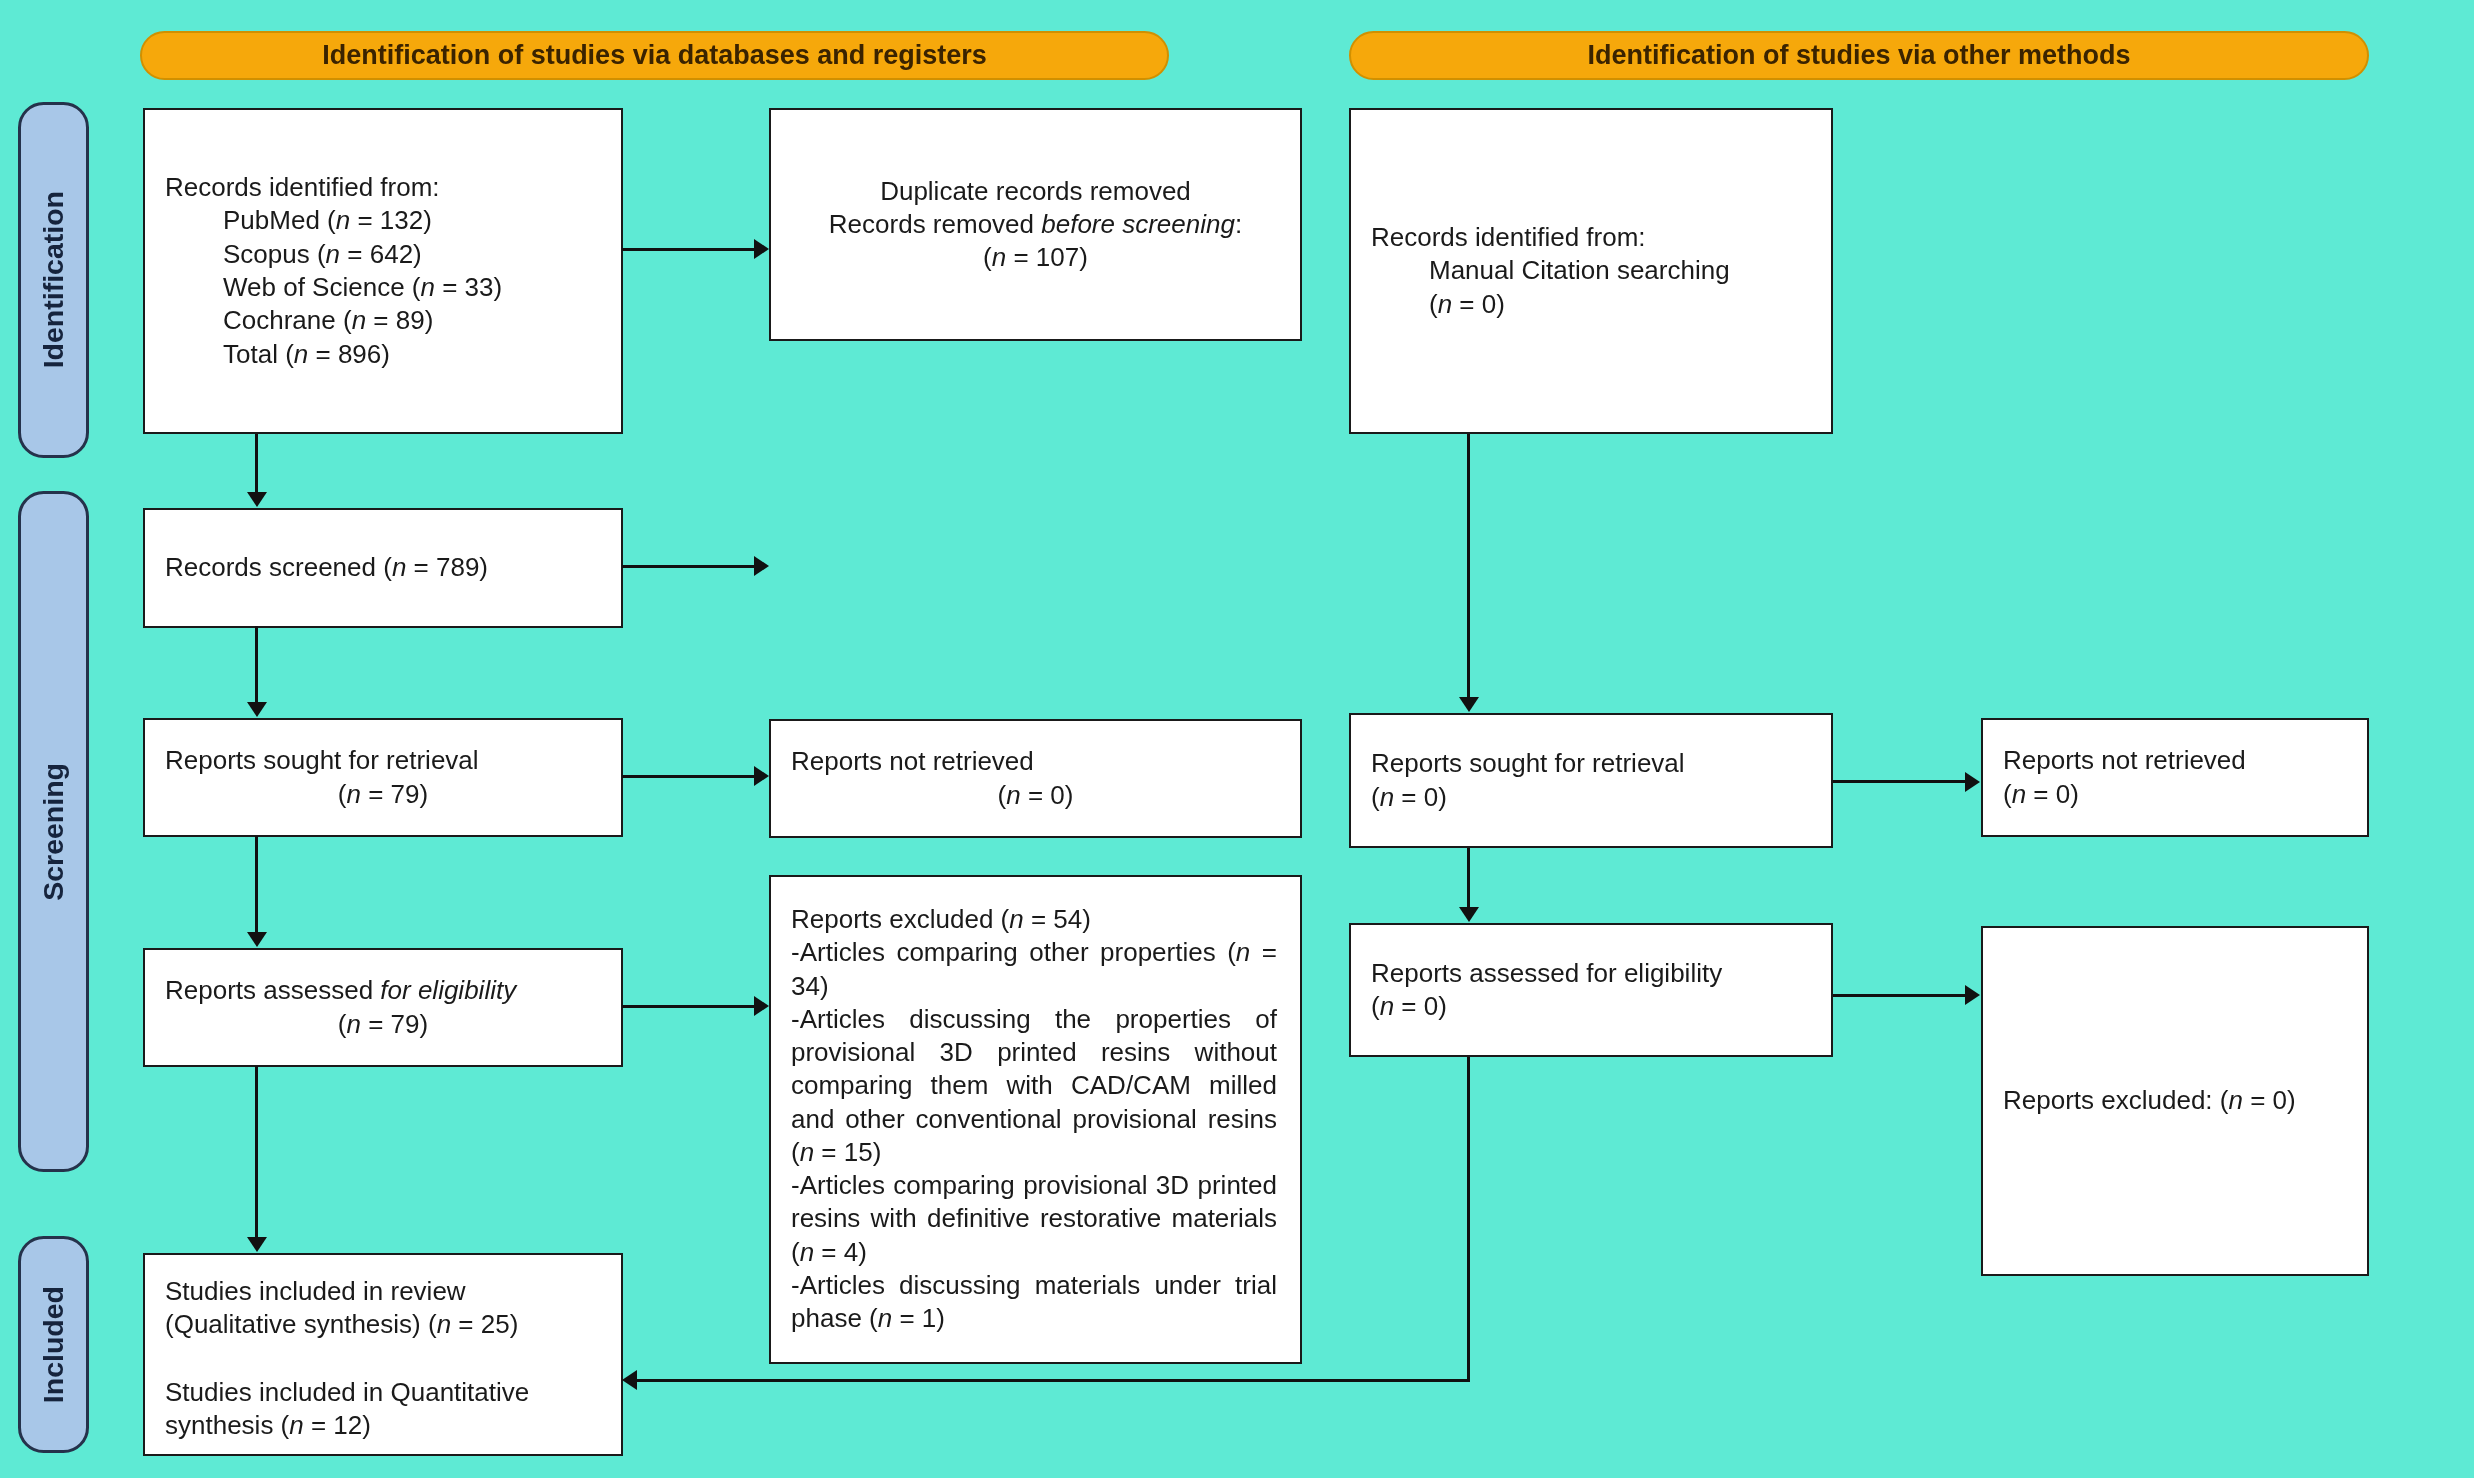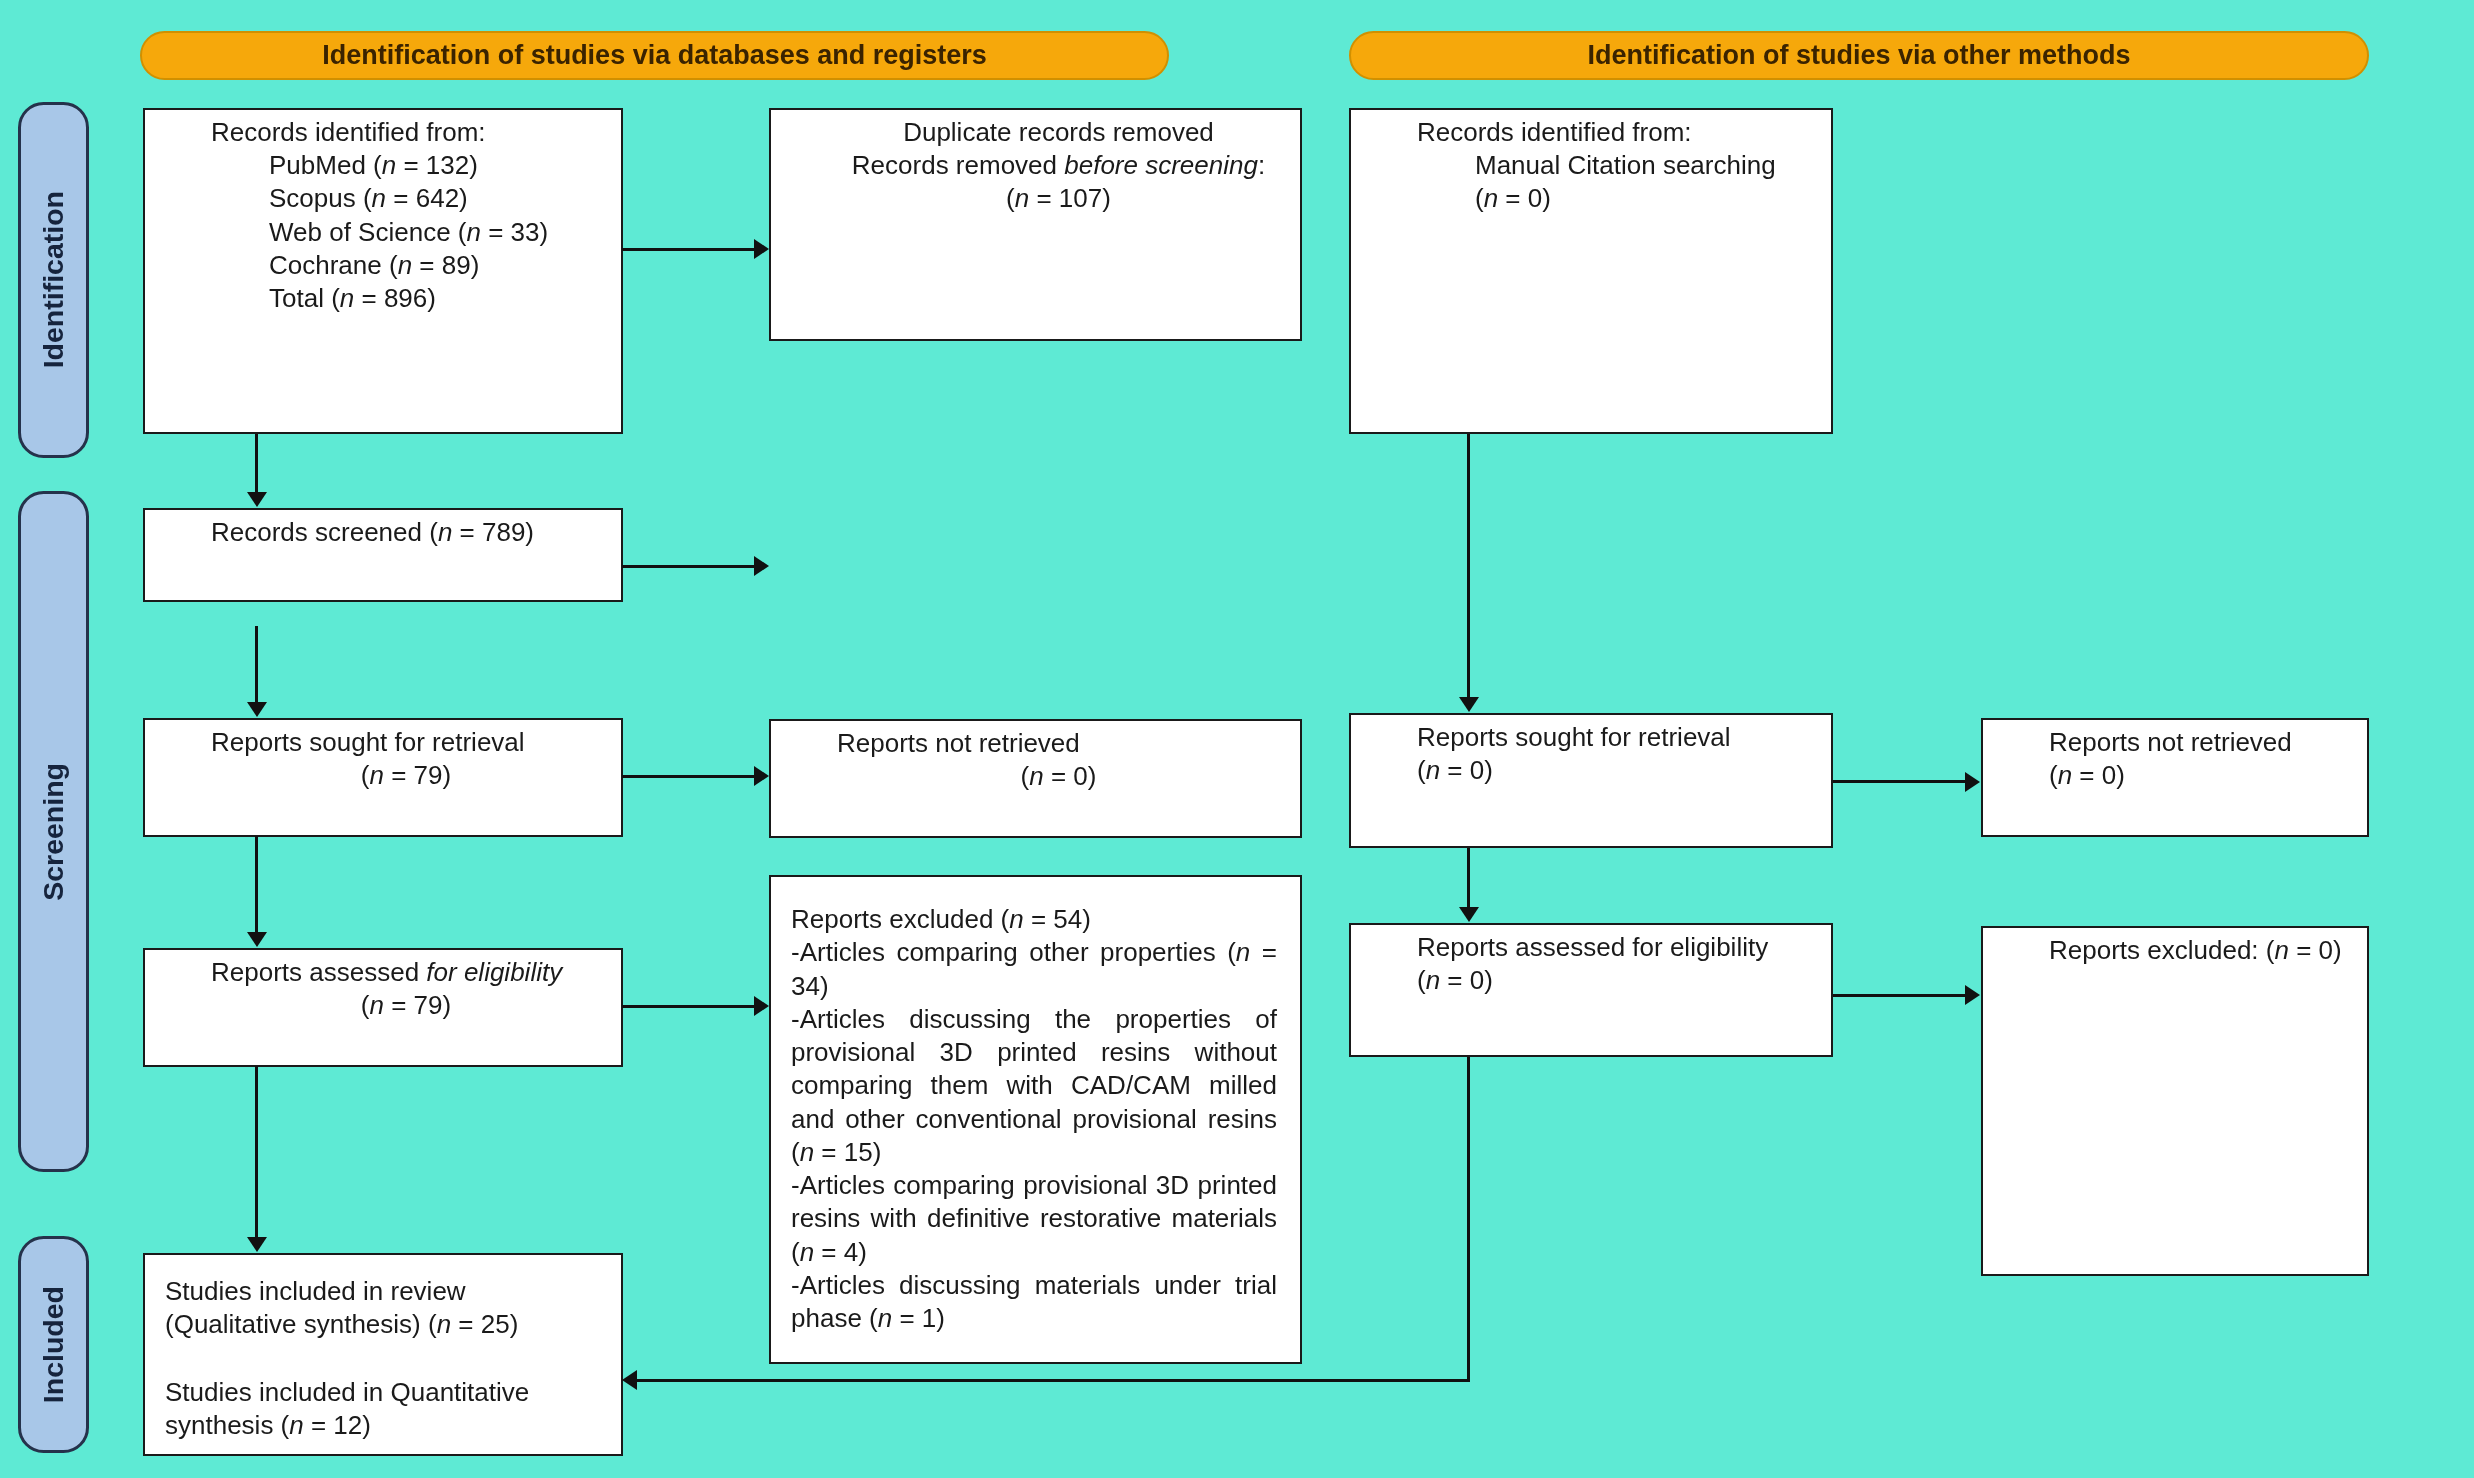--- a/index.html
+++ b/index.html
@@ -14,21 +14,21 @@
   
   .phase{position:absolute;left:17.5px;width:71px;background:#a8c7e8;border:3.5px solid #25324b;
          border-radius:25.6px;display:flex;align-items:center;justify-content:center;
          box-sizing:border-box;}
   .phase span{writing-mode:vertical-rl;transform:rotate(180deg);
               font-weight:bold;font-size:28.5px;color:#16243d;white-space:nowrap;}
 
   
   .box{position:absolute;background:#ffffff;border:2.9px solid #1a1a1a;box-sizing:border-box;
        font-size:26px;line-height:1.28;display:flex;flex-direction:column;}
-  .vcenter{justify-content:flex-start;padding-left:46px;}
+  .vcenter{justify-content:center;}
   .box .inner{padding:5.8px 20px;}
   .line{white-space:nowrap;}
   .wrap .line{white-space:normal;}
   .ind{padding-left:58px;}
   .ctr{text-align:center;padding-left:0;}
   .just{text-align:justify;white-space:normal;}
   .para{margin:0 0 34px 0;white-space:normal;}
   .para:last-child{margin-bottom:0;}
 
   
@@ -68,21 +68,21 @@
     <div class="inner">
       <div class="line fmt">Records identified from:</div>
       <div class="line ind fmt">PubMed (<i>n</i> = 132)</div>
       <div class="line ind fmt">Scopus (<i>n</i> = 642)</div>
       <div class="line ind fmt">Web of Science (<i>n</i> = 33)</div>
       <div class="line ind fmt">Cochrane (<i>n</i> = 89)</div>
       <div class="line ind fmt">Total (<i>n</i> = 896)</div>
     </div>
   </div>
 
-  <div class="box vcenter" style="left:143px;top:508px;width:480px;height:94px;">
+  <div class="box vcenter" style="left:143px;top:508px;width:480px;height:120px;">
     <div class="inner">
       <div class="line fmt">Records screened (<i>n</i> = 789)</div>
     </div>
   </div>
 
   <div class="box vcenter" style="left:143px;top:718px;width:480px;height:119px;">
     <div class="inner">
       <div class="line fmt">Reports sought for retrieval</div>
       <div class="line ctr fmt">(<i>n</i> = 79)</div>
     </div>

